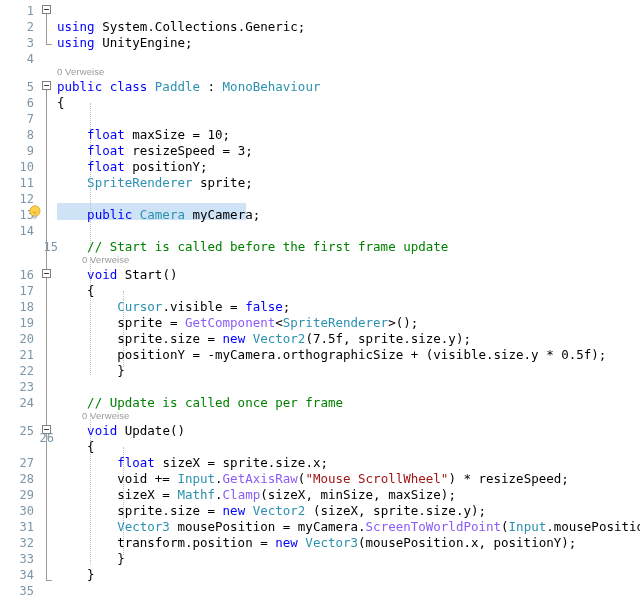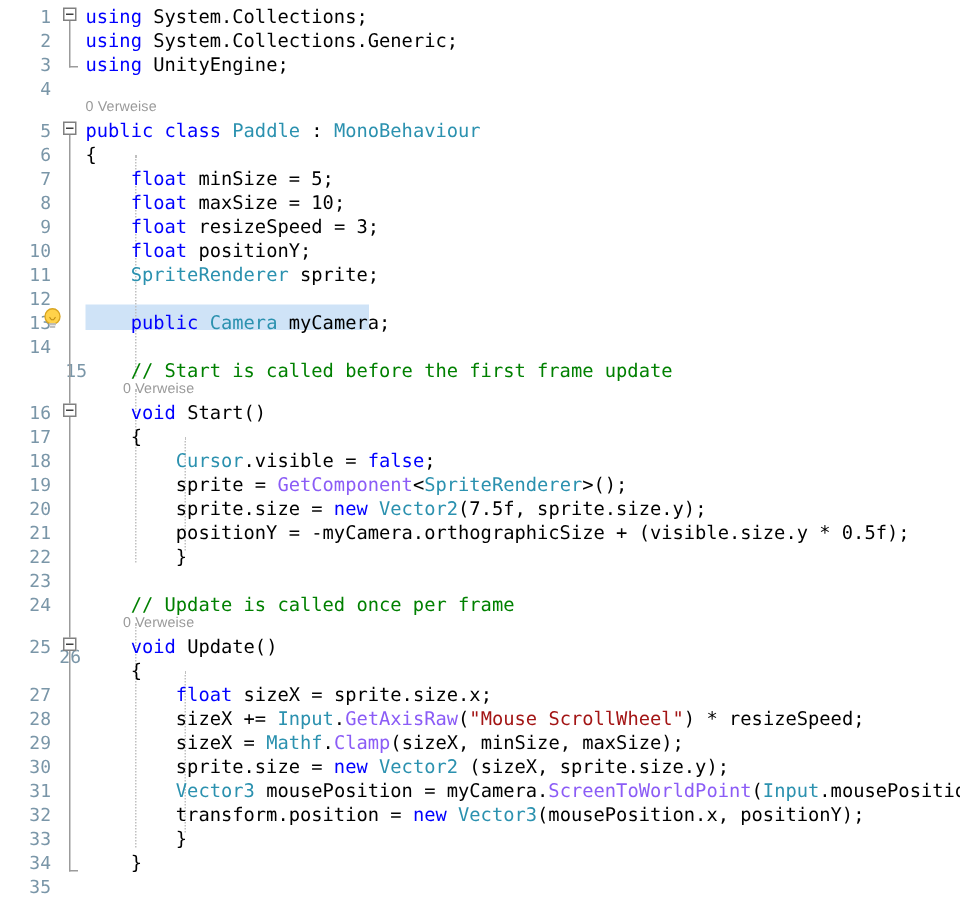--- a/index.html
+++ b/index.html
@@ -184,49 +184,47 @@
   <div class="indent-guide" style="left:90px; top:103px; height:148px;"></div>
   <div class="indent-guide" style="left:90px; top:259px; height:116px;"></div>
   <div class="indent-guide" style="left:90px; top:415px; height:150px;"></div>
   <div class="indent-guide" style="left:123px; top:291px; height:76px;"></div>
   <div class="indent-guide" style="left:123px; top:447px; height:108px;"></div>
 
   <div class="codelens" style="top:66px;  left:57px;">0 Verweise</div>
   <div class="codelens" style="top:254px; left:82px;">0 Verweise</div>
   <div class="codelens" style="top:410px; left:82px;">0 Verweise</div>
 
-  <div class="line" style="top:3px;"><span class="kw">using</span> <span class="pln">System.Collections;</span></div>
   <div class="line" style="top:19px;"><span class="kw">using</span> <span class="pln">System.Collections.Generic;</span></div>
   <div class="line" style="top:35px;"><span class="kw">using</span> <span class="pln">UnityEngine;</span></div>
   <div class="line" style="top:51px;"></div>
 
   <div class="line" style="top:79px;"><span class="kw">public class</span> <span class="type">Paddle</span> <span class="pln">:</span> <span class="type">MonoBehaviour</span></div>
   <div class="line" style="top:95px;"><span class="pln">{</span></div>
-  <div class="line" style="top:111px;"><span class="pln">    </span><span class="kw">float</span> <span class="pln">minSize = </span><span class="num">5</span><span class="pln">;</span></div>
   <div class="line" style="top:127px;"><span class="pln">    </span><span class="kw">float</span> <span class="pln">maxSize = </span><span class="num">10</span><span class="pln">;</span></div>
   <div class="line" style="top:143px;"><span class="pln">    </span><span class="kw">float</span> <span class="pln">resizeSpeed = </span><span class="num">3</span><span class="pln">;</span></div>
   <div class="line" style="top:159px;"><span class="pln">    </span><span class="kw">float</span> <span class="pln">positionY;</span></div>
   <div class="line" style="top:175px;"><span class="pln">    </span><span class="type">SpriteRenderer</span> <span class="pln">sprite;</span></div>
   <div class="line" style="top:191px;"></div>
   <div class="line" style="top:207px;"><span class="pln">    </span><span class="kw">public</span> <span class="type">Camera</span> <span class="pln">myCamera;</span></div>
   <div class="line" style="top:223px;"></div>
   <div class="line" style="top:267px;"><span class="pln">    </span><span class="kw">void</span> <span class="pln">Start()</span></div>
   <div class="line" style="top:239px;"><span class="cmt">    // Start is called before the first frame update</span></div>
   <div class="line" style="top:283px;"><span class="pln">    {</span></div>
   <div class="line" style="top:299px;"><span class="pln">        </span><span class="type">Cursor</span><span class="pln">.visible = </span><span class="kw">false</span><span class="pln">;</span></div>
   <div class="line" style="top:315px;"><span class="pln">        sprite = </span><span class="mth">GetComponent</span><span class="pln">&lt;</span><span class="type">SpriteRenderer</span><span class="pln">&gt;();</span></div>
   <div class="line" style="top:331px;"><span class="pln">        sprite.size = </span><span class="kw">new</span> <span class="type">Vector2</span><span class="pln">(</span><span class="num">7.5f</span><span class="pln">, sprite.size.y);</span></div>
   <div class="line" style="top:347px;"><span class="pln">        positionY = -myCamera.orthographicSize + (visible.size.y * </span><span class="num">0.5f</span><span class="pln">);</span></div>
   <div class="line" style="top:363px;"><span class="pln">        }</span></div>
   <div class="line" style="top:379px;"></div>
   <div class="line" style="top:395px;"><span class="cmt">    // Update is called once per frame</span></div>
   <div class="line" style="top:423px;"><span class="pln">    </span><span class="kw">void</span> <span class="pln">Update()</span></div>
   <div class="line" style="top:439px;"><span class="pln">    {</span></div>
   <div class="line" style="top:455px;"><span class="pln">        </span><span class="kw">float</span> <span class="pln">sizeX = sprite.size.x;</span></div>
-  <div class="line" style="top:471px;"><span class="pln">        sizeX += </span><span class="type">Input</span><span class="pln">.</span><span class="mth">GetAxisRaw</span><span class="pln">(</span><span class="str">"Mouse ScrollWheel"</span><span class="pln">) * resizeSpeed;</span></div>
+  <div class="line" style="top:471px;"><span class="pln">        void += </span><span class="type">Input</span><span class="pln">.</span><span class="mth">GetAxisRaw</span><span class="pln">(</span><span class="str">"Mouse ScrollWheel"</span><span class="pln">) * resizeSpeed;</span></div>
   <div class="line" style="top:487px;"><span class="pln">        sizeX = </span><span class="type">Mathf</span><span class="pln">.</span><span class="mth">Clamp</span><span class="pln">(sizeX, minSize, maxSize);</span></div>
   <div class="line" style="top:503px;"><span class="pln">        sprite.size = </span><span class="kw">new</span> <span class="type">Vector2</span><span class="pln"> (sizeX, sprite.size.y);</span></div>
   <div class="line" style="top:519px;"><span class="pln">        </span><span class="type">Vector3</span><span class="pln"> mousePosition = myCamera.</span><span class="mth">ScreenToWorldPoint</span><span class="pln">(</span><span class="type">Input</span><span class="pln">.mousePosition);</span></div>
   <div class="line" style="top:535px;"><span class="pln">        transform.position = </span><span class="kw">new</span> <span class="type">Vector3</span><span class="pln">(mousePosition.x, positionY);</span></div>
   <div class="line" style="top:551px;"><span class="pln">        }</span></div>
   <div class="line" style="top:567px;"><span class="pln">    }</span></div>
   <div class="line" style="top:583px;"></div>
 
 </div>
 

